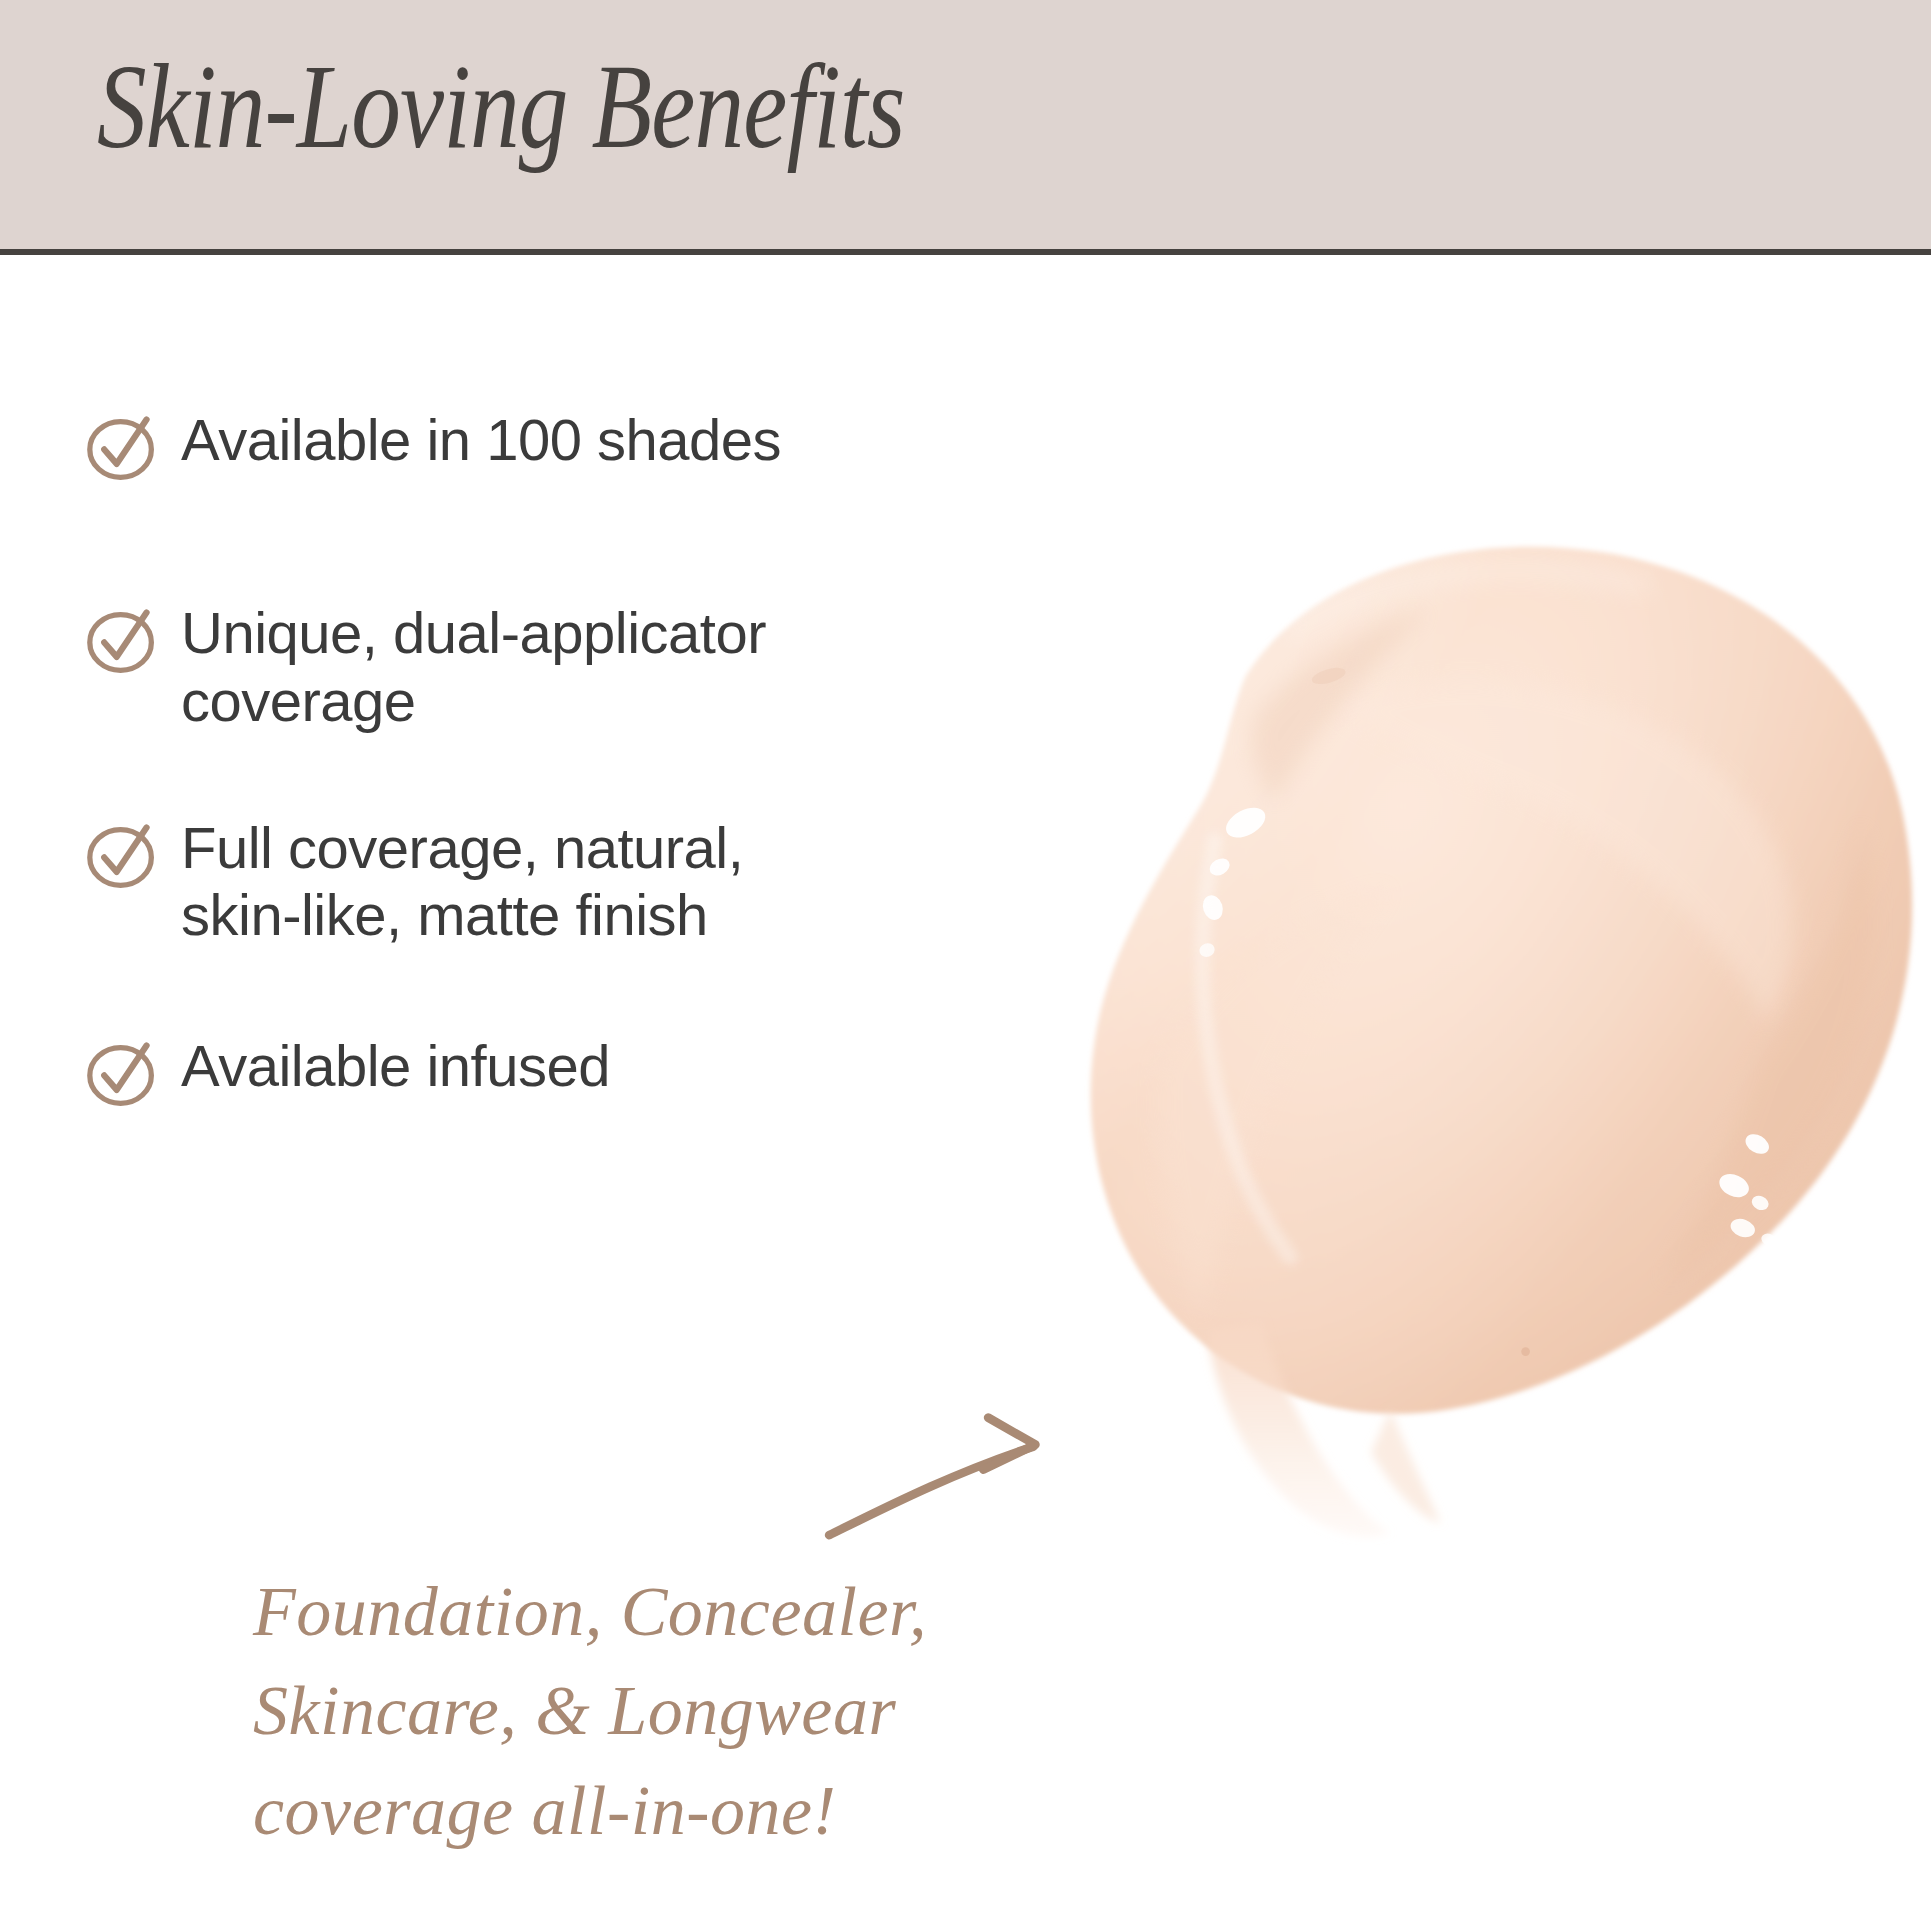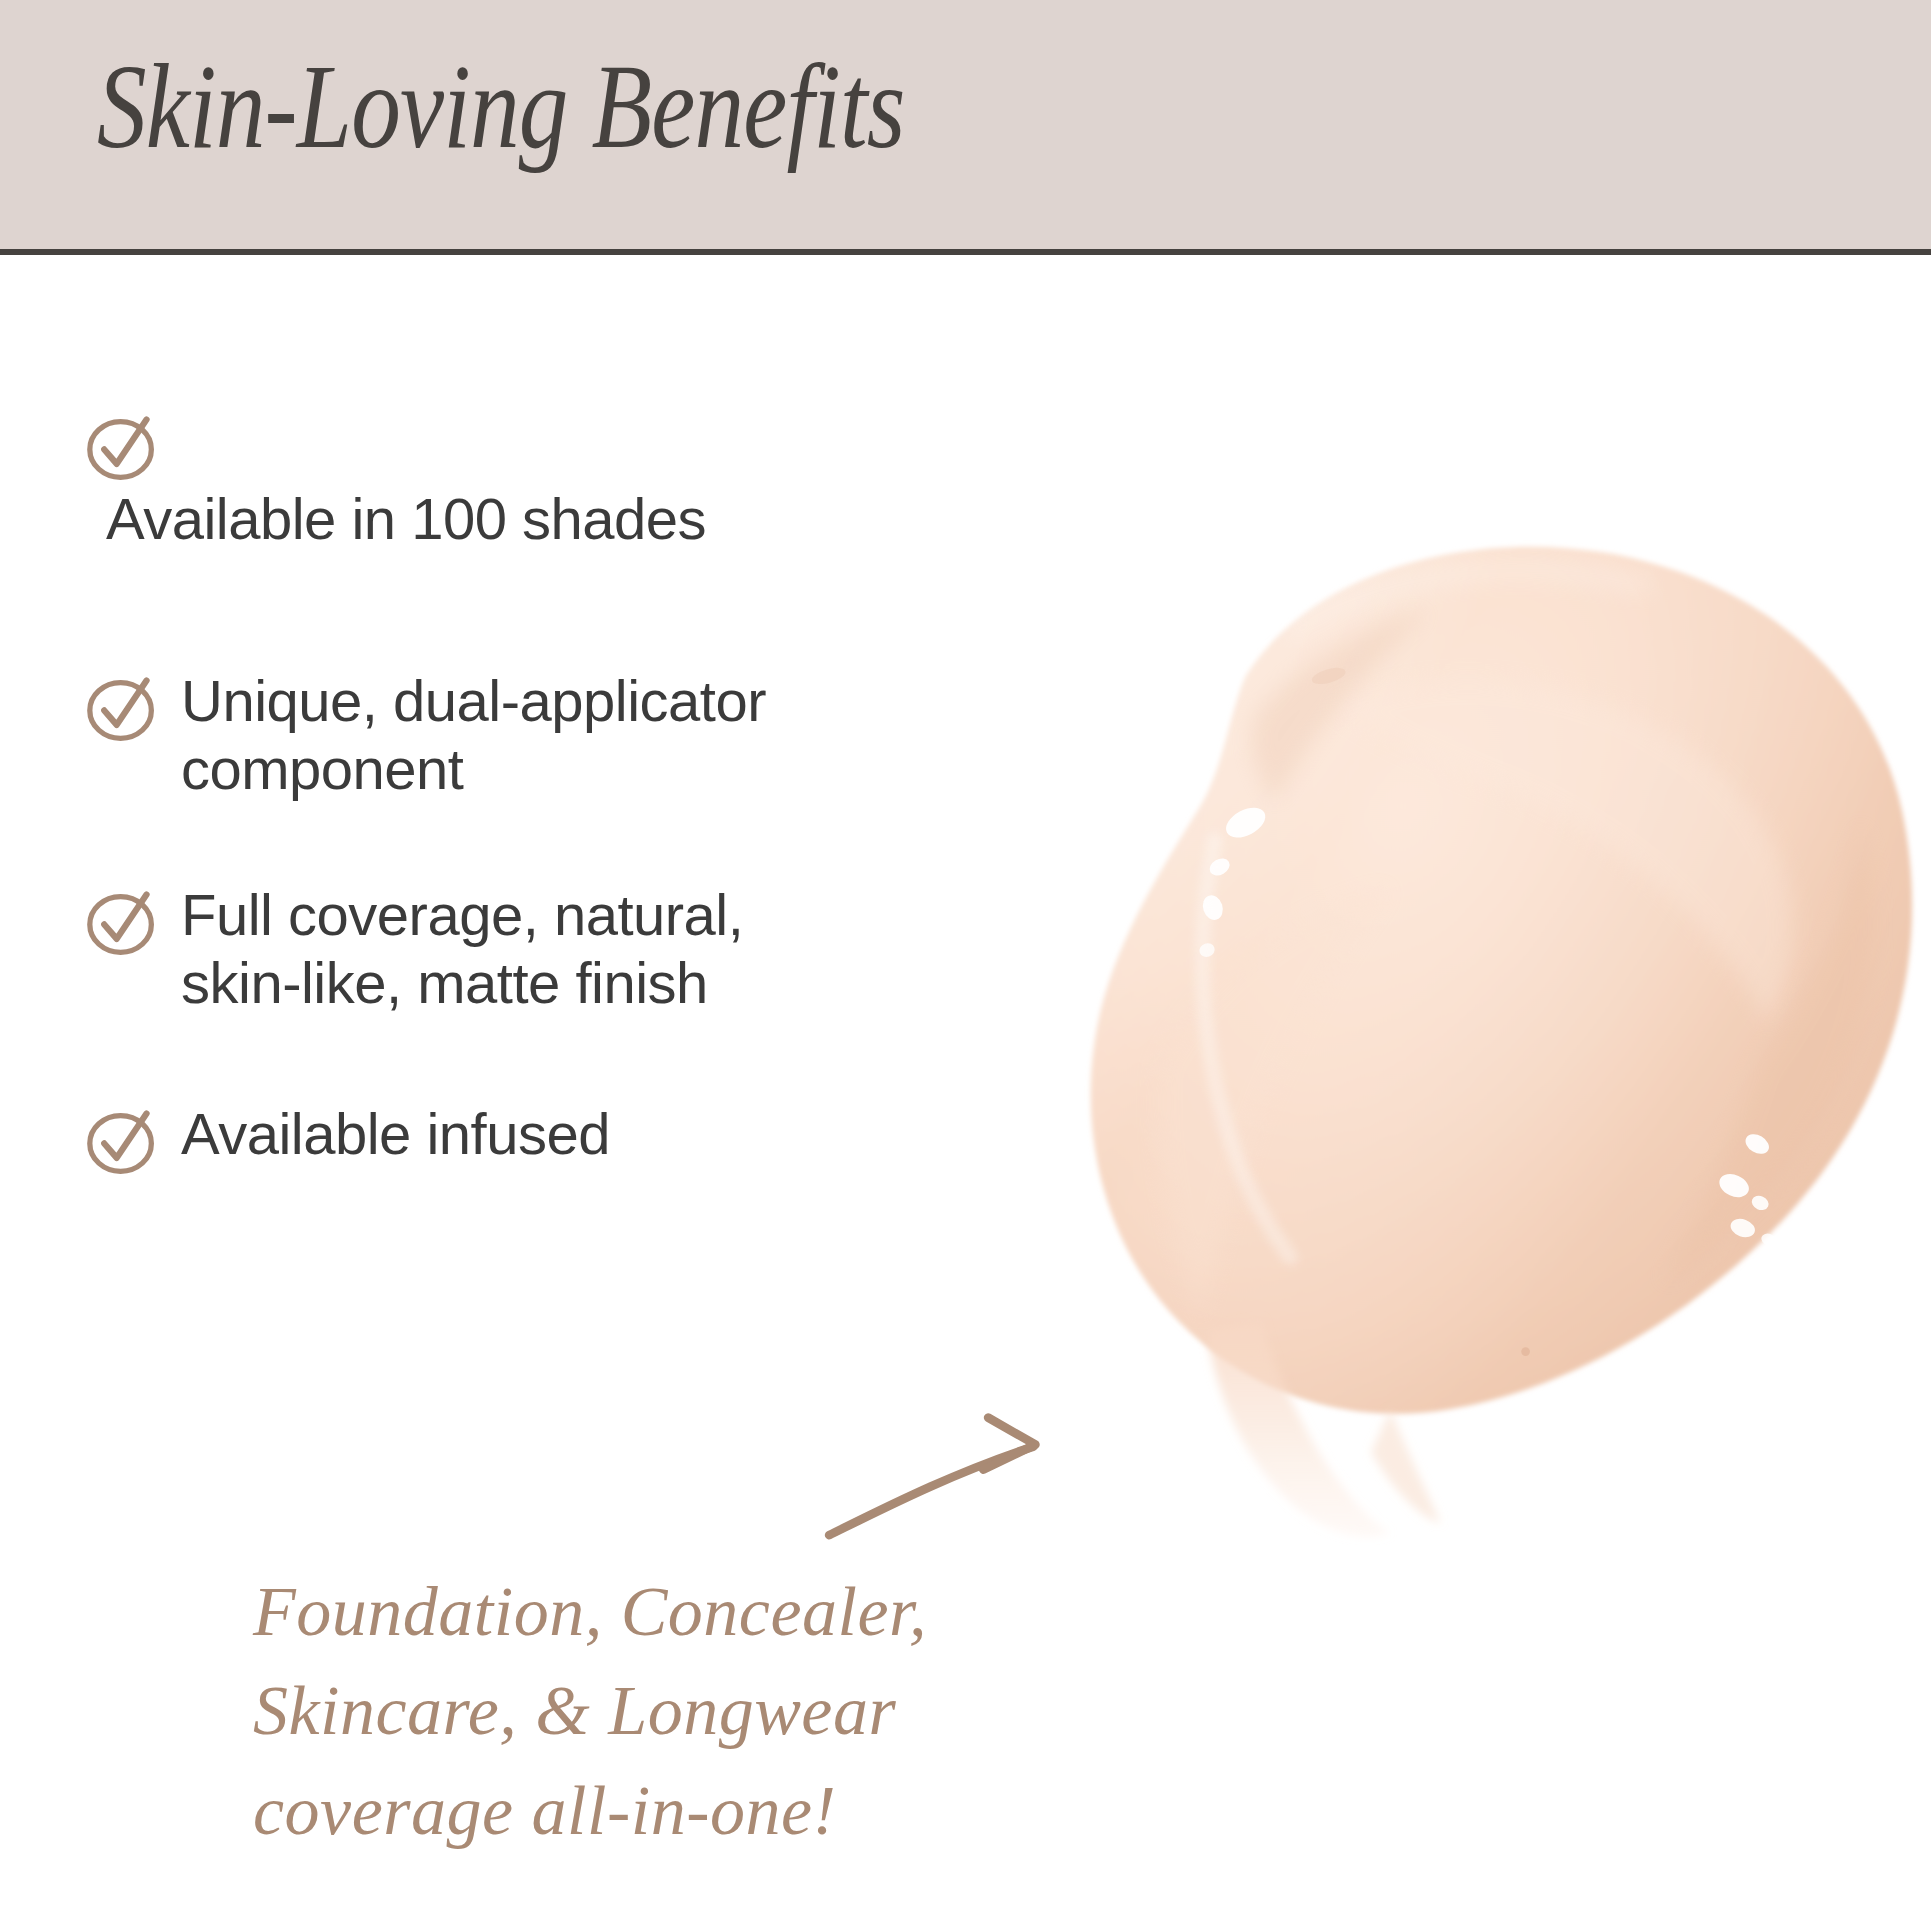--- a/index.html
+++ b/index.html
@@ -80,21 +80,21 @@
     font-family: "Liberation Sans", sans-serif;
     font-size: 58px;
     line-height: 1.17;
     color: #3b3b3b;
     font-weight: 400;
     letter-spacing: -0.5px;
     white-space: pre-line;
   }
 
   
-  .row-0 { margin-bottom: 114px; flex-direction: column; }
+  .row-0 { margin-bottom: 114px; }
   .row-1 { margin-bottom: 79px; }
   .row-2 { margin-bottom: 83px; }
   .row-3 { margin-bottom: 0; }
 
   
   #swatch-wrap {
     position: absolute;
     left: 792px;
     top: 386px;
     width: 1139px;
@@ -148,21 +148,21 @@
   </div>
 
   <div class="benefit-row row-1">
     <span class="benefit-check">
       <svg viewBox="0 0 78 78" xmlns="http://www.w3.org/2000/svg">
         <ellipse cx="37" cy="41" rx="32" ry="29" fill="none" stroke="#a78a76" stroke-width="5.5"></ellipse>
         <path d="M20 41 L33 56 L64 10" fill="none" stroke="#a78a76" stroke-width="6.5" stroke-linecap="round" stroke-linejoin="round"></path>
       </svg>
     </span>
     <span class="benefit-text">Unique, dual-applicator
-component</span>
+coverage</span>
   </div>
 
   <div class="benefit-row row-2">
     <span class="benefit-check">
       <svg viewBox="0 0 78 78" xmlns="http://www.w3.org/2000/svg">
         <ellipse cx="37" cy="41" rx="32" ry="29" fill="none" stroke="#a78a76" stroke-width="5.5"></ellipse>
         <path d="M20 41 L33 56 L64 10" fill="none" stroke="#a78a76" stroke-width="6.5" stroke-linecap="round" stroke-linejoin="round"></path>
       </svg>
     </span>
     <span class="benefit-text">Full coverage, natural,

